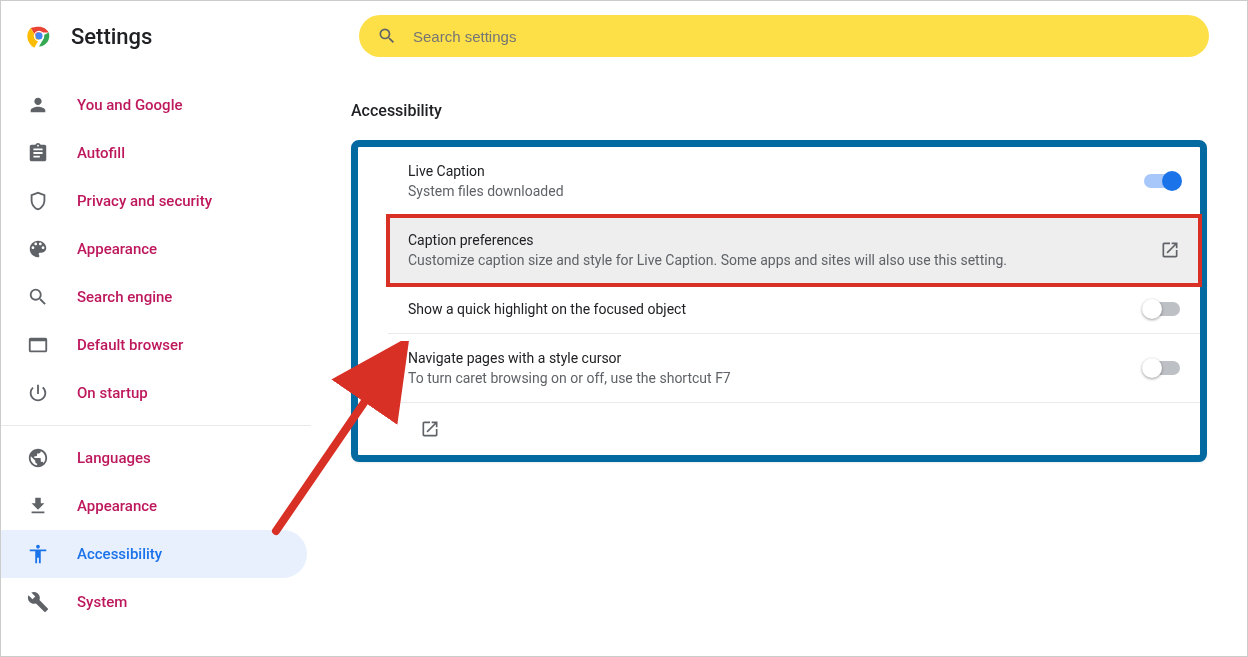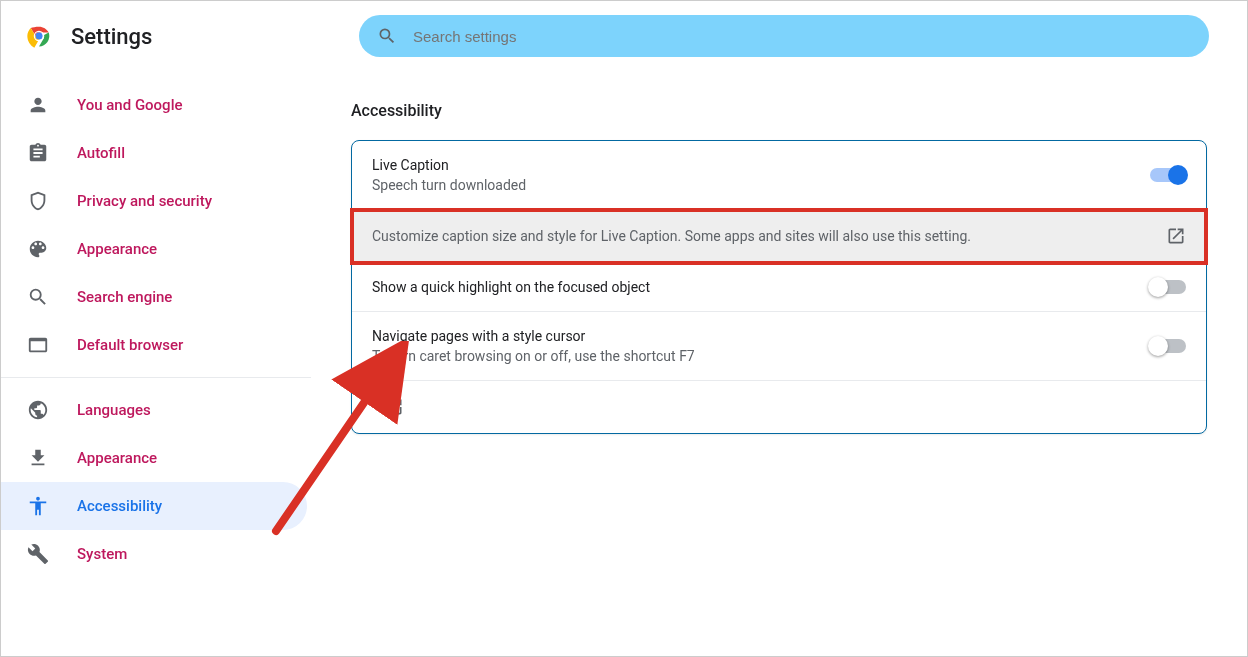--- a/index.html
+++ b/index.html
@@ -1,35 +1,35 @@
 <!DOCTYPE html>
 <html><head>
 <meta charset="utf-8">
 <style>
 * { box-sizing: border-box; margin: 0; padding: 0; }
 body { font-family: Roboto, Arial, sans-serif; background: #fff; color: #202124; width: 1248px; height: 657px; overflow: hidden; border: 1px solid #ccc; }
 .container { display: flex; flex-direction: column; height: 100%; }
 .header { display: flex; align-items: center; padding: 14px 24px; gap: 18px; }
 .logo { width: 28px; height: 28px; flex-shrink: 0; }
 .title { font-size: 22px; font-weight: 500; color: #202124; width: 270px; }
-.search-wrap { flex: 1; display: flex; align-items: center; background: #7dd3fc; border-radius: 40px; padding: 0 18px; height: 42px; max-width: 850px; }
+.search-wrap { flex: 1; display: flex; align-items: center; background: #fde047; border-radius: 40px; padding: 0 18px; height: 42px; max-width: 850px; }
 .search-wrap svg { width: 20px; height: 20px; fill: #5f6368; margin-right: 16px; }
 .search-input { border: none; background: transparent; font-size: 15px; color: #5f6368; outline: none; flex: 1; }
 .body { display: flex; flex: 1; min-height: 0; }
 .sidebar { width: 310px; padding: 10px 0 0 0; }
 .nav-item { display: flex; align-items: center; height: 48px; padding: 0 0 0 26px; cursor: pointer; border-top-right-radius: 24px; border-bottom-right-radius: 24px; margin-right: 4px; }
 .nav-item .nicon { width: 22px; height: 22px; fill: #5f6368; margin-right: 28px; flex-shrink: 0; }
 .nav-item .nlabel { font-size: 15px; color: #be185d; font-weight: 500; }
 .nav-item.selected { background: #e8f0fe; }
 .nav-item.selected .nicon { fill: #1a73e8; }
 .nav-item.selected .nlabel { color: #1a73e8; }
 .divider { height: 1px; background: #e8eaed; margin: 8px 0 8px 0; }
 .main { flex: 1; padding: 30px 40px 0 40px; position: relative; }
 .page-heading { font-size: 16px; color: #202124; font-weight: 500; margin-bottom: 20px; }
-.card { background: #fff; border: 1px solid #0369a1; border-radius: 8px; box-shadow: 0 1px 2px rgba(60,64,67,0.1); }
+.card { background: #fff; border: 7px solid #0369a1; border-radius: 8px; box-shadow: 0 1px 2px rgba(60,64,67,0.1); padding-left: 30px; }
 .row { display: flex; align-items: center; padding: 16px 20px; border-bottom: 1px solid #e8eaed; position: relative; }
 .row:last-child { border-bottom: none; }
 .row-text { flex: 1; display: flex; flex-direction: column; gap: 4px; }
 .row-title { font-size: 14px; color: #202124; }
 .row-sub { font-size: 14px; color: #5f6368; }
 .row-ctrl { margin-left: 12px; display: flex; align-items: center; }
 .toggle { width: 36px; height: 14px; border-radius: 10px; position: relative; }
 .toggle .knob { width: 20px; height: 20px; border-radius: 50%; position: absolute; top: -3px; }
 .toggle.on { background: #a7c7fa; }
 .toggle.on .knob { right: -2px; background: #1a73e8; }
@@ -93,20 +93,26 @@
             <path d="M15.5 14h-.79l-.28-.27A6.471 6.471 0 0016 9.5 6.5 6.5 0 109.5 16c1.61 0 3.09-.59 4.23-1.57l.27.28v.79l5 4.99L20.49 19l-4.99-5zm-6 0C7.01 14 5 11.99 5 9.5S7.01 5 9.5 5 14 7.01 14 9.5 11.99 14 9.5 14z"></path>
           </svg>
         <span class="nlabel">Search engine</span>
       </div>
       <div class="nav-item">
         <svg class="nicon" viewBox="0 0 24 24">
             <path d="M20 4H4c-1.1 0-2 .9-2 2v12c0 1.1.9 2 2 2h16c1.1 0 2-.9 2-2V6c0-1.1-.9-2-2-2zm0 14H4V8h16v10z"></path>
           </svg>
         <span class="nlabel">Default browser</span>
       </div>
+      <div class="nav-item">
+        <svg class="nicon" viewBox="0 0 24 24">
+            <path d="M13 3h-2v10h2V3zm4.83 2.17l-1.42 1.42A6.92 6.92 0 0119 12c0 3.87-3.13 7-7 7s-7-3.13-7-7c0-2.03.86-3.85 2.24-5.13L5.83 5.46A8.93 8.93 0 003 12c0 4.97 4.03 9 9 9s9-4.03 9-9c0-2.61-1.11-4.96-2.88-6.6z"></path>
+          </svg>
+        <span class="nlabel">On startup</span>
+      </div>
       <div class="divider"></div>
       <div class="nav-item">
         <svg class="nicon" viewBox="0 0 24 24">
             <path d="M12 2C6.48 2 2 6.48 2 12s4.48 10 10 10 10-4.48 10-10S17.52 2 12 2zm-1 17.93c-3.95-.49-7-3.85-7-7.93 0-.62.08-1.21.21-1.79L9 15v1c0 1.1.9 2 2 2v1.93zm6.9-2.54c-.26-.81-1-1.39-1.9-1.39h-1v-3c0-.55-.45-1-1-1H8v-2h2c.55 0 1-.45 1-1V7h2c1.1 0 2-.9 2-2v-.41c2.93 1.19 5 4.06 5 7.41 0 2.08-.8 3.97-2.1 5.39z"></path>
           </svg>
         <span class="nlabel">Languages</span>
       </div>
       <div class="nav-item">
         <svg class="nicon" viewBox="0 0 24 24">
             <path d="M19 9h-4V3H9v6H5l7 7 7-7zM5 18v2h14v-2H5z"></path>
@@ -126,30 +132,31 @@
         <span class="nlabel">System</span>
       </div>
     </div>
 
     <div class="main">
       <div class="page-heading">Accessibility</div>
       <div class="card">
         <div class="row">
           <div class="row-text">
             <span class="row-title">Live Caption</span>
-            <span class="row-sub">Speech turn downloaded</span>
+            <span class="row-sub">System files downloaded</span>
           </div>
           <div class="row-ctrl">
               <div class="toggle on">
                 <div class="knob"></div>
               </div>
             </div>
         </div>
         <div class="row highlight-row">
           <div class="row-text">
+            <span class="row-title">Caption preferences</span>
             <span class="row-sub">Customize caption size and style for Live Caption. Some apps and sites will also use this setting.</span>
           </div>
           <div class="row-ctrl">
               <svg class="openext" viewBox="0 0 24 24">
                 <path d="M19 19H5V5h7V3H5c-1.11 0-2 .9-2 2v14c0 1.1.89 2 2 2h14c1.1 0 2-.9 2-2v-7h-2v7zM14 3v2h3.59l-9.83 9.83 1.41 1.41L19 6.41V10h2V3h-7z"></path>
               </svg>
             </div>
         </div>
         <div class="row">
           <div class="row-text">

